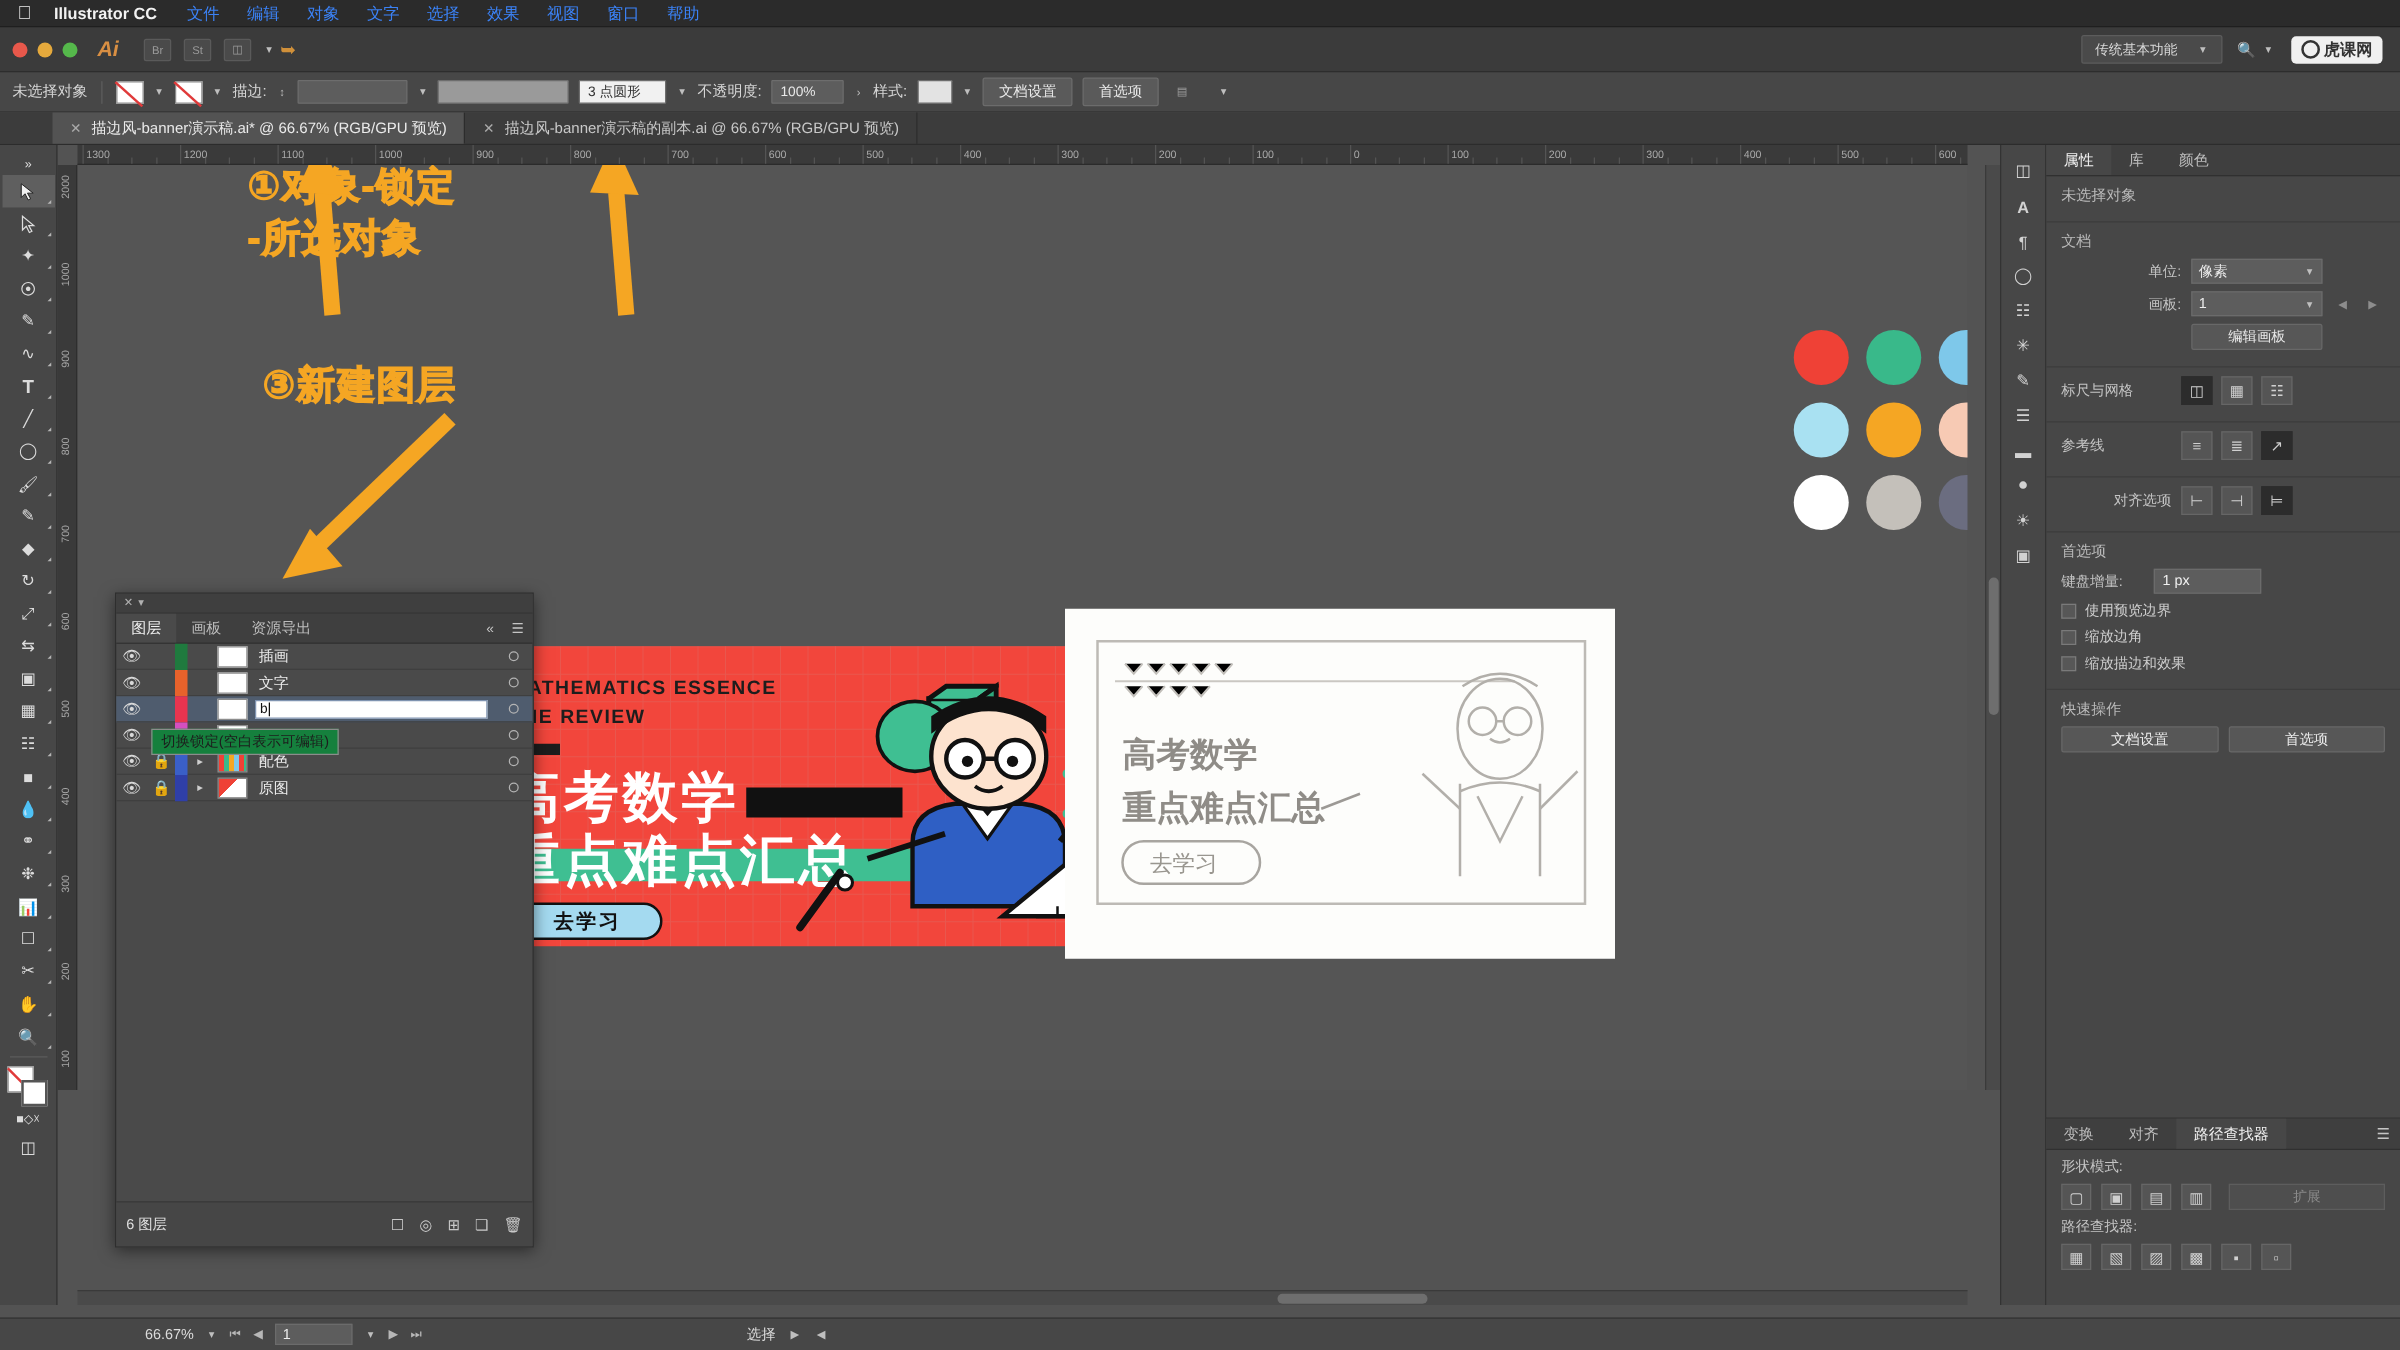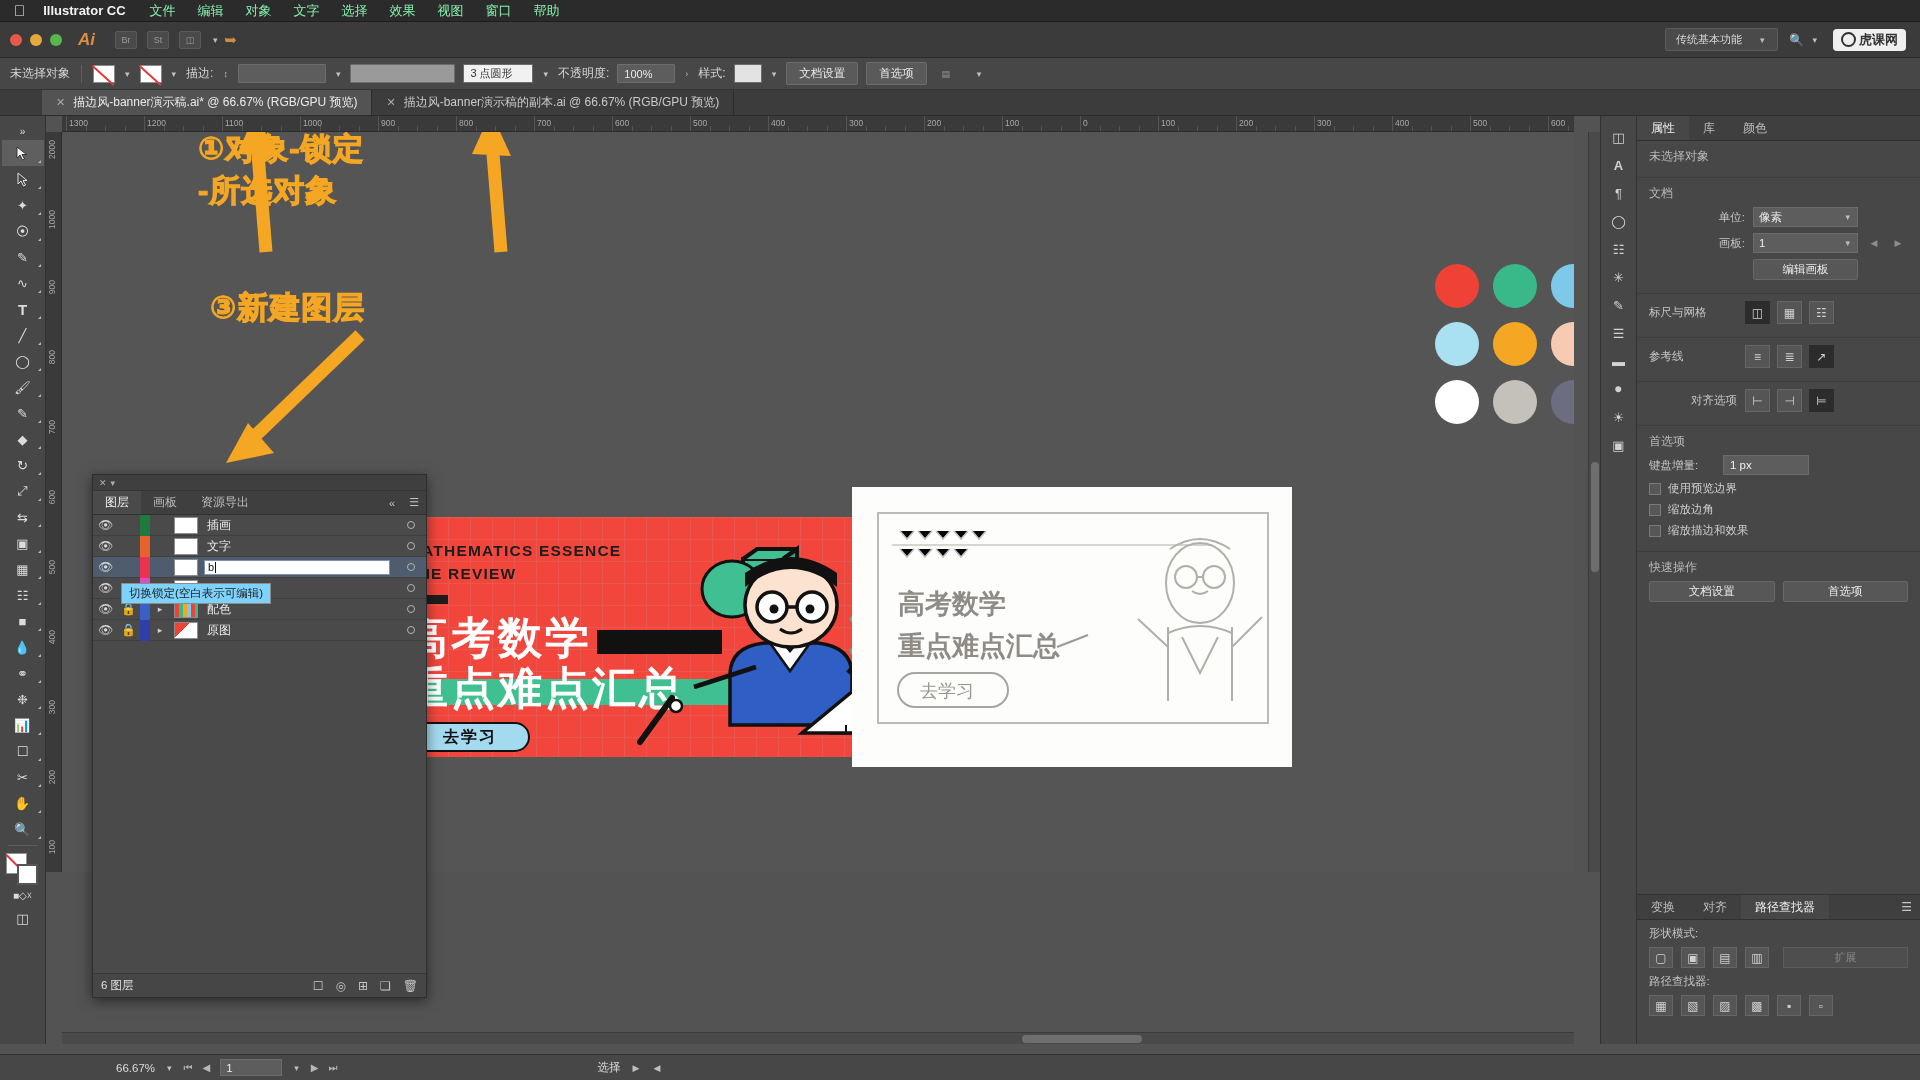--- a/index.html
+++ b/index.html
@@ -11,21 +11,21 @@
     position:relative;
   }
   
   #macbar{
     position:absolute;top:0;left:0;width:1920px;height:22px;
     background:#2b2b2b;display:flex;align-items:center;gap:0;
     padding-left:14px;border-bottom:1px solid #1d1d1d;
   }
   #macbar .apple{font-size:15px;color:#e8e8e8;margin-right:18px;line-height:1;}
   #macbar .appname{font-weight:bold;color:#f2f2f2;font-size:13px;margin-right:24px;}
-  #macbar .mi{color:#86efac;font-size:13px;margin-right:22px;cursor:default;text-align:center;}
+  #macbar .mi{color:#3b82f6;font-size:13px;margin-right:22px;cursor:default;text-align:center;}
   
   #appbar{
     position:absolute;top:22px;left:0;width:1920px;height:36px;
     background:#3b3b3b;display:flex;align-items:center;padding-left:10px;
     border-bottom:1px solid #2a2a2a;
   }
   .traffic{display:flex;gap:8px;align-items:center;margin-right:16px;}
   .tl{width:12px;height:12px;border-radius:50%;}
   .tl.r{background:#e8584b;} .tl.y{background:#e5a93c;} .tl.g{background:#55b84b;}
   #appbar .ailogo{color:#d98f43;font-weight:bold;font-size:17px;margin-right:20px;font-style:italic;}
@@ -181,25 +181,25 @@
   .c-thumb{width:24px;height:17px;background:#fff;border:1px solid #8c8c8c;margin-left:4px;flex:none;}
   .c-name{flex:1;padding-left:9px;color:#ececec;}
   .c-sel{width:30px;display:flex;justify-content:center;}
   .selcirc{width:8px;height:8px;border-radius:50%;border:1px solid #b4b4b4;}
   .rename-input{
     flex:1;margin-left:6px;margin-right:6px;height:15px;background:#fff;border:1px solid #7f93b0;
     color:#111;font-size:11px;padding:0 3px;display:flex;align-items:center;
   }
   .rename-input .cursor{display:inline-block;width:1px;height:11px;background:#111;margin-left:1px;}
   .tooltip{
-    position:absolute;left:28px;top:108px;background:#7dd3fc;border:1px solid #8c8c8c;
+    position:absolute;left:28px;top:108px;background:#15803d;border:1px solid #8c8c8c;
     color:#1d1d1d;font-size:11.5px;padding:2px 7px;white-space:nowrap;z-index:5;
   }
   #lp-foot{
-    position:absolute;left:0;bottom:0;width:100%;height:24px;background:#464646;
+    position:absolute;left:0;bottom:0;width:100%;height:36px;background:#464646;
     border-top:1px solid #383838;display:flex;align-items:center;padding:0 8px;font-size:11.5px;color:#e0e0e0;
   }
   #lp-foot .fspacer{flex:1;}
   #lp-foot .fi{margin-left:12px;color:#c8c8c8;font-size:12px;}
   
   #dockstrip{
     position:absolute;top:116px;right:284px;width:36px;bottom:36px;background:#474747;
     border-left:1px solid #333;display:flex;flex-direction:column;align-items:center;padding-top:8px;gap:2px;
   }
   .dsi{width:30px;height:26px;display:flex;align-items:center;justify-content:center;color:#d2d2d2;font-size:13px;}

